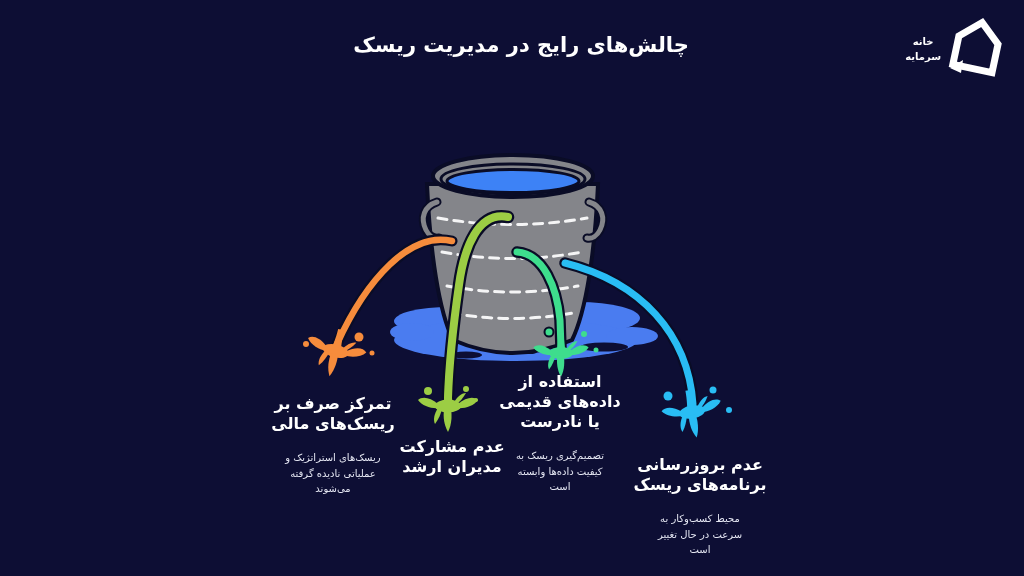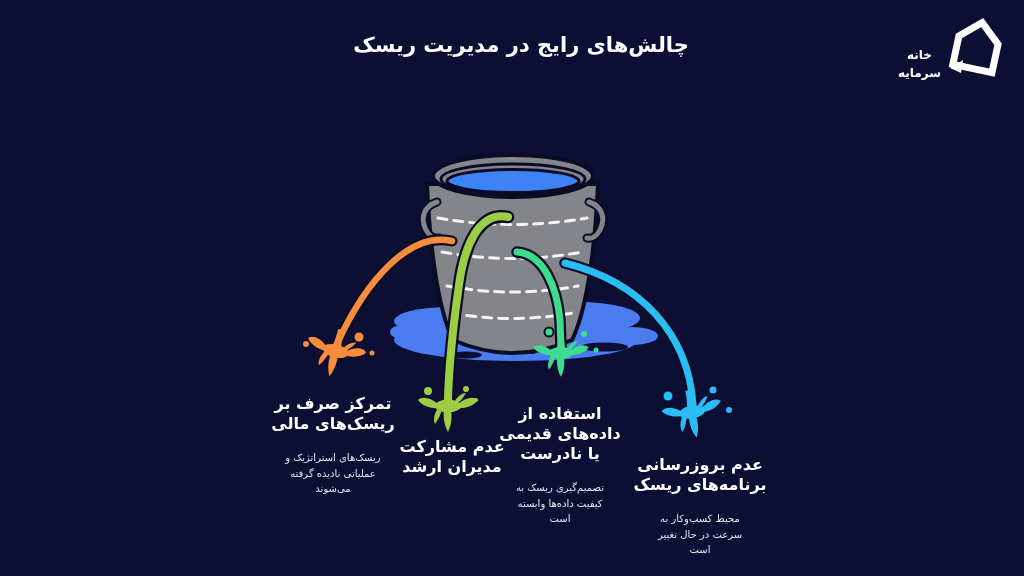--- a/index.html
+++ b/index.html
@@ -19,22 +19,22 @@
   .page-title{
     position:absolute;top:33px;left:14px;width:1014px;
     text-align:center;direction:rtl;
     font-size:21px;font-weight:bold;letter-spacing:0;
   }
   .brand-logo{
     position:absolute;top:10px;right:16px;
     display:flex;align-items:flex-end;gap:5px;
   }
   .brand-logo .logo-text{
-    direction:rtl;text-align:center;font-size:12px;font-weight:bold;
-    line-height:1.45;margin-bottom:2px;color:var(--text);letter-spacing:.5px;
+    direction:rtl;text-align:center;font-size:10px;font-weight:bold;
+    line-height:1.45;margin-bottom:20px;color:var(--text);letter-spacing:.5px;
     white-space:pre-line;
   }
   .illustration{position:absolute;left:0;top:0;width:1024px;height:576px;}
   .challenge{
     position:absolute;width:190px;transform:translateX(-50%);
     text-align:center;direction:rtl;
   }
   .challenge .challenge-title{
     margin:0 0 9px 0;font-size:16px;font-weight:bold;line-height:20px;
     color:var(--text);white-space:pre-line;
@@ -166,21 +166,21 @@
   <p class="challenge-desc">ریسک‌های استراتژیک و
 عملیاتی نادیده گرفته
 می‌شوند</p>
 </div>
 
 <div class="challenge" style="left:452px;top:437px">
   <h3 class="challenge-title">عدم مشارکت
 مدیران ارشد</h3>
 </div>
 
-<div class="challenge" style="left:560px;top:404px">
+<div class="challenge" style="left:560px;top:372px">
   <h3 class="challenge-title">استفاده از
 داده‌های قدیمی
 یا نادرست</h3>
   <p class="challenge-desc">تصمیم‌گیری ریسک به
 کیفیت داده‌ها وابسته
 است</p>
 </div>
 
 <div class="challenge" style="left:700px;top:455px">
   <h3 class="challenge-title">عدم بروزرسانی

